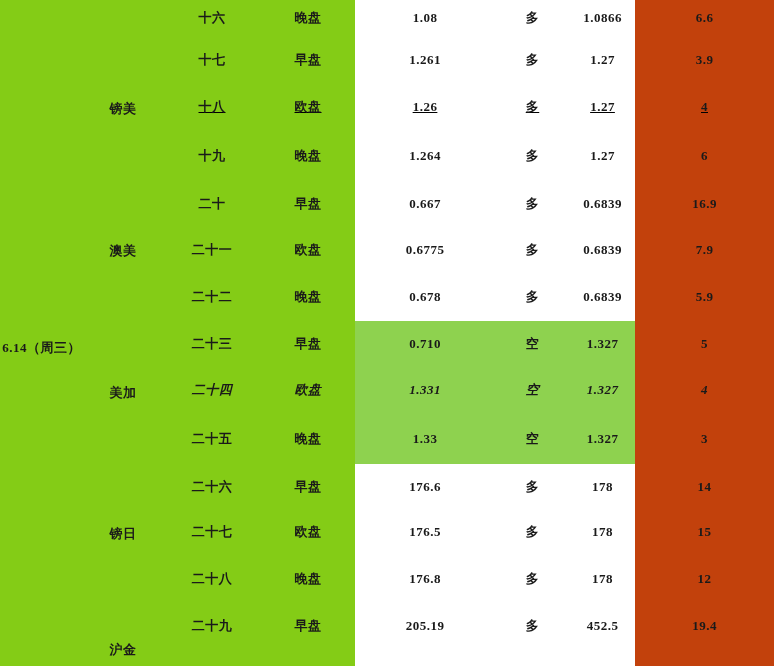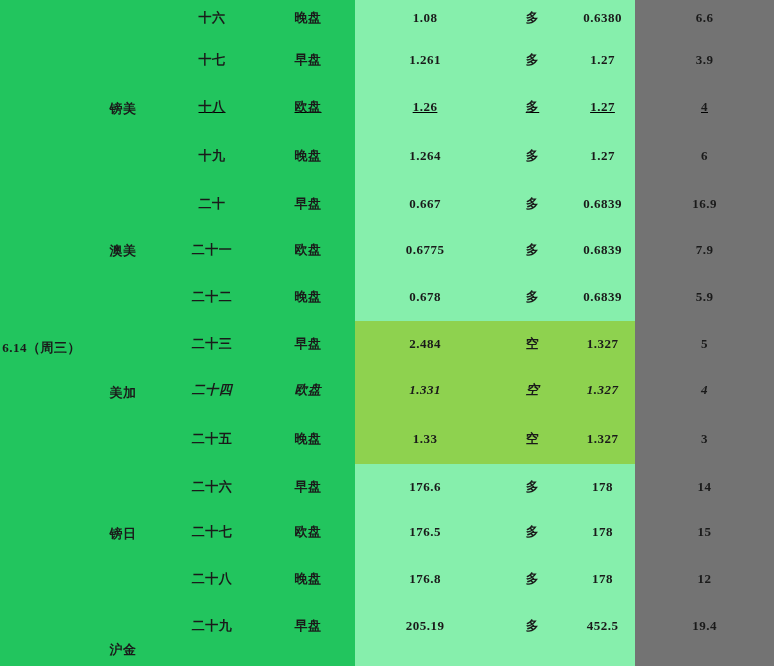--- a/index.html
+++ b/index.html
@@ -47,24 +47,24 @@
   col.c-date  { width: 83px; }
   col.c-pair  { width: 80px; }
   col.c-idx   { width: 98px; }
   col.c-sess  { width: 94px; }
   col.c-price { width: 140px; }
   col.c-dir   { width: 75px; }
   col.c-tgt   { width: 65px; }
   col.c-pips  { width: 139px; }
 
   
-  .bg-yellow { background: #22c55e; }
-  .bg-pink   { background: #86efac; }
+  .bg-yellow { background: #84cc16; }
+  .bg-pink   { background: #ffffff; }
   .bg-green  { background: #8ed24f; }
-  .bg-mint   { background: #737373; }
+  .bg-mint   { background: #c2410c; }
 
   
   .bt { border-top: 3px solid #000; }
   .bb { border-bottom: 3px solid #000; }
   .br { border-right: 3px solid #000; }
 
   .cn { font-family: "DejaVu Sans", "Liberation Sans", sans-serif; font-size: 12px; font-weight: bold; }
   .cn-small { font-family: "DejaVu Sans", "Liberation Sans", sans-serif; font-size: 11.5px; font-weight: bold; }
   .num { font-family: "Liberation Serif", "DejaVu Serif", serif; font-size: 13.5px; font-weight: bold; }
   .pips { color: #d01010; font-family: "Liberation Serif", "DejaVu Serif", serif; font-size: 13.5px; font-weight: bold; }
@@ -86,21 +86,21 @@
         <col class="c-pips">
     </colgroup>
     <tbody>
         <tr style="height: 36px;">
           <td class="bg-yellow br datecell" rowspan="15">6.14（周三）</td>
           <td class="bg-yellow br cn bb" rowspan="1"></td>
           <td class="bg-yellow cn bb">十六</td>
           <td class="bg-yellow cn-small bb">晚盘</td>
           <td class="bg-pink num bb">1.08</td>
           <td class="bg-pink cn-small bb">多</td>
-          <td class="bg-pink num br bb">0.6380</td>
+          <td class="bg-pink num br bb">1.0866</td>
           <td class="bg-mint pips bb">6.6</td>
         </tr>
         <tr style="height: 47px;">
           <td class="bg-yellow br cn bb" rowspan="3">镑美</td>
           <td class="bg-yellow cn bt">十七</td>
           <td class="bg-yellow cn-small bt">早盘</td>
           <td class="bg-pink num bt">1.261</td>
           <td class="bg-pink cn-small bt">多</td>
           <td class="bg-pink num br bt">1.27</td>
           <td class="bg-mint pips bt">3.9</td>
@@ -143,21 +143,21 @@
           <td class="bg-yellow cn-small bb">晚盘</td>
           <td class="bg-pink num bb">0.678</td>
           <td class="bg-pink cn-small bb">多</td>
           <td class="bg-pink num br bb">0.6839</td>
           <td class="bg-mint pips bb">5.9</td>
         </tr>
         <tr style="height: 46px;">
           <td class="bg-yellow br cn bb" rowspan="3">美加</td>
           <td class="bg-yellow cn bt">二十三</td>
           <td class="bg-yellow cn-small bt">早盘</td>
-          <td class="bg-green num bt">2.484</td>
+          <td class="bg-green num bt">0.710</td>
           <td class="bg-green cn-small bt">空</td>
           <td class="bg-green num br bt">1.327</td>
           <td class="bg-mint pips bt">5</td>
         </tr>
         <tr style="height: 46px; font-style: italic;">
           <td class="bg-yellow cn">二十四</td>
           <td class="bg-yellow cn-small">欧盘</td>
           <td class="bg-green num">1.331</td>
           <td class="bg-green cn-small">空</td>
           <td class="bg-green num br">1.327</td>

